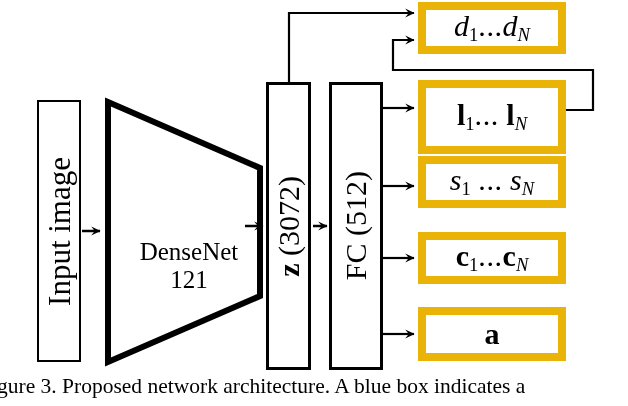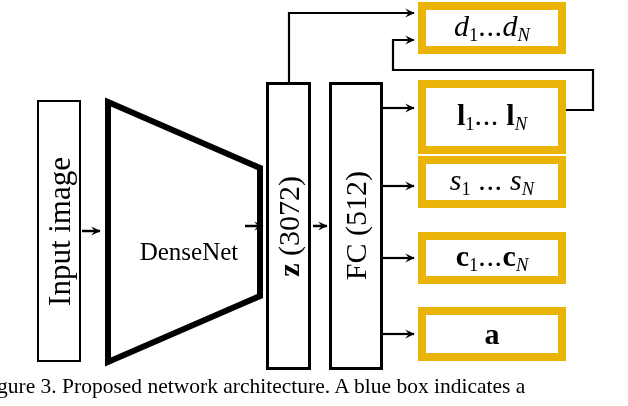--- a/index.html
+++ b/index.html
@@ -161,20 +161,21 @@
   <div class="box black-box" id="input-image-box">
     <span class="vtext" id="input-image-label">Input image</span>
   </div>
 
   <div id="densenet-wrap">
     <svg id="densenet-shape" viewBox="0 0 160 268">
       <polygon points="4,4 156,70 156,198 4,264" fill="#ffffff" stroke="#000000" stroke-width="6" stroke-linejoin="miter"></polygon>
     </svg>
     <div id="densenet-label">
       <div>DenseNet</div>
+      <div>121</div>
     </div>
   </div>
 
   <div class="box black-box" id="z-box">
     <span class="vtext" id="z-label"><span class="bm">z</span><span>&nbsp;</span><span>(3072)</span></span>
   </div>
 
   <div class="box black-box" id="fc-box">
     <span class="vtext" id="fc-label"><span>FC</span><span>&nbsp;</span><span>(512)</span></span>
   </div>

